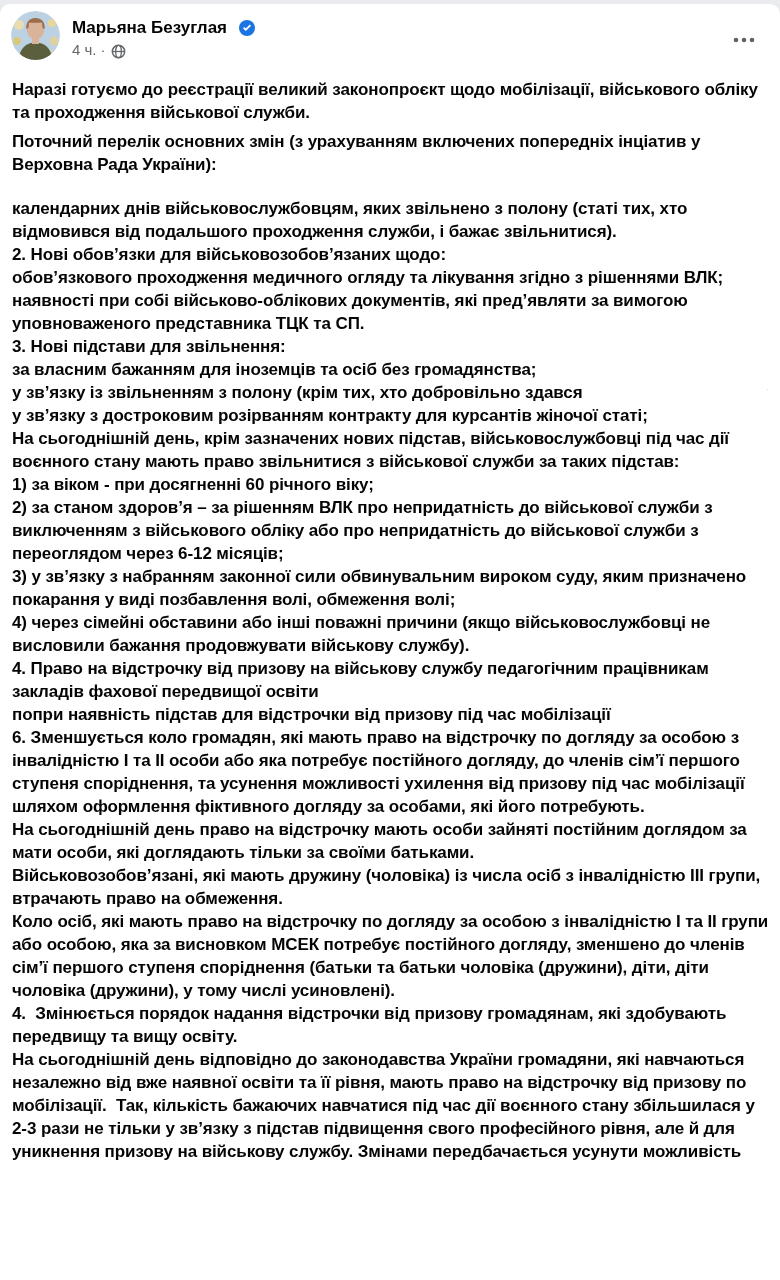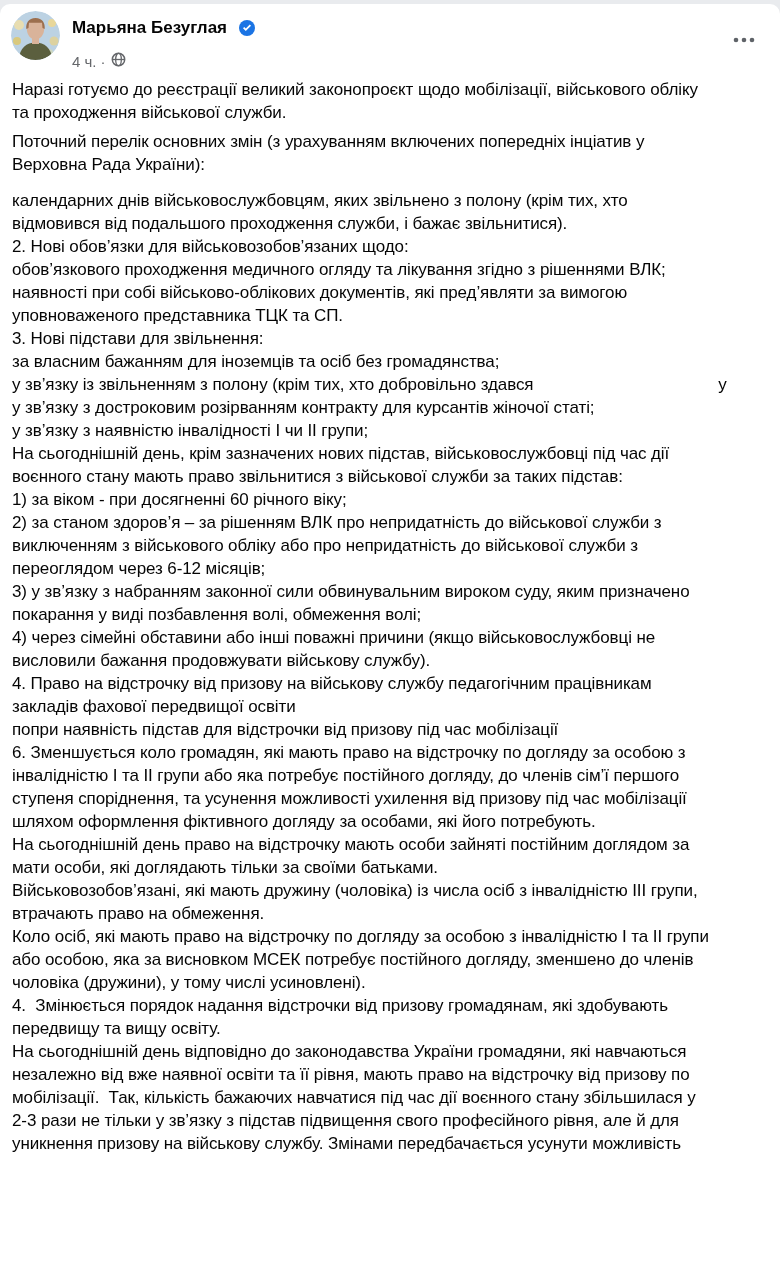--- a/index.html
+++ b/index.html
@@ -41,23 +41,23 @@
   .author-name {
     font-size: 17px;
     font-weight: bold;
     color: #050505;
     line-height: 21px;
     cursor: pointer;
   }
   .verified-icon { width: 16px; height: 16px; display: inline-block; margin-top: 1px; }
   .meta-row {
     display: flex;
-    align-items: flex-start;
+    align-items: flex-end;
     gap: 4px;
-    margin-top: 14px;
+    margin-top: 2px;
     font-size: 15px;
     color: #65676b;
     line-height: 19px;
   }
   .meta-row .timestamp { cursor: pointer; }
   .globe-icon { width: 15px; height: 15px; display: inline-block; margin-left: 1px; }
   .options-btn {
     position: absolute;
     right: 18px; top: 22px;
     width: 36px; height: 28px;
@@ -67,23 +67,23 @@
     cursor: pointer;
     border-radius: 50%;
   }
   
   .post-text {
     padding: 14px 12px 0 12px;
     color: #050505;
     font-size: 17px;
     letter-spacing: -0.1px;
   }
-  .block { margin: 0 0 6px 0; }
+  .block { margin: 0 0 6px 0; font-weight: bold; }
   .block:last-child { margin-bottom: 0; }
-  .block.gap-lg { margin-bottom: 13px; }
+  .block.gap-lg { margin-bottom: 21px; }
   .line {
     line-height: 23px;
     white-space: pre;
     overflow: hidden;
   }
 </style>
 </head>
 <body>
 
 <div class="card">
@@ -144,54 +144,54 @@
   <div class="post-text">
       <div class="block">
         <div class="line">Наразі готуємо до реєстрації великий законопроєкт щодо мобілізації, військового обліку</div>
         <div class="line">та проходження військової служби.</div>
       </div>
       <div class="block gap-lg">
         <div class="line">Поточний перелік основних змін (з урахуванням включених попередніх інціатив у</div>
         <div class="line">Верховна Рада України):</div>
       </div>
       <div class="block">
-        <div class="line">календарних днів військовослужбовцям, яких звільнено з полону (крім тих, хто</div>
+        <div class="line">календарних днів військовослужбовцям, яких звільнено з полону (статі тих, хто</div>
         <div class="line">відмовився від подальшого проходження служби, і бажає звільнитися).</div>
         <div class="line">2. Нові обов’язки для військовозобов’язаних щодо:</div>
         <div class="line">обов’язкового проходження медичного огляду та лікування згідно з рішеннями ВЛК;</div>
         <div class="line">наявності при собі військово-облікових документів, які пред’являти за вимогою</div>
         <div class="line">уповноваженого представника ТЦК та СП.</div>
         <div class="line">3. Нові підстави для звільнення:</div>
         <div class="line">за власним бажанням для іноземців та осіб без громадянства;</div>
         <div class="line">у зв’язку із звільненням з полону (крім тих, хто добровільно здався                                        у</div>
         <div class="line">у зв’язку з достроковим розірванням контракту для курсантів жіночої статі;</div>
-        <div class="line">у зв’язку з наявністю інвалідності І чи ІІ групи;</div>
         <div class="line">На сьогоднішній день, крім зазначених нових підстав, військовослужбовці під час дії</div>
         <div class="line">воєнного стану мають право звільнитися з військової служби за таких підстав:</div>
         <div class="line">1) за віком - при досягненні 60 річного віку;</div>
         <div class="line">2) за станом здоров’я – за рішенням ВЛК про непридатність до військової служби з</div>
         <div class="line">виключенням з військового обліку або про непридатність до військової служби з</div>
         <div class="line">переоглядом через 6-12 місяців;</div>
         <div class="line">3) у зв’язку з набранням законної сили обвинувальним вироком суду, яким призначено</div>
         <div class="line">покарання у виді позбавлення волі, обмеження волі;</div>
         <div class="line">4) через сімейні обставини або інші поважні причини (якщо військовослужбовці не</div>
         <div class="line">висловили бажання продовжувати військову службу).</div>
         <div class="line">4. Право на відстрочку від призову на військову службу педагогічним працівникам</div>
         <div class="line">закладів фахової передвищої освіти</div>
         <div class="line">попри наявність підстав для відстрочки від призову під час мобілізації</div>
         <div class="line">6. Зменшується коло громадян, які мають право на відстрочку по догляду за особою з</div>
-        <div class="line">інвалідністю І та ІІ групи або яка потребує постійного догляду, до членів сім’ї першого</div>
+        <div class="line">інвалідністю І та ІІ особи або яка потребує постійного догляду, до членів сім’ї першого</div>
         <div class="line">ступеня споріднення, та усунення можливості ухилення від призову під час мобілізації</div>
         <div class="line">шляхом оформлення фіктивного догляду за особами, які його потребують.</div>
         <div class="line">На сьогоднішній день право на відстрочку мають особи зайняті постійним доглядом за</div>
         <div class="line">мати особи, які доглядають тільки за своїми батьками.</div>
         <div class="line">Військовозобов’язані, які мають дружину (чоловіка) із числа осіб з інвалідністю ІІІ групи,</div>
         <div class="line">втрачають право на обмеження.</div>
         <div class="line">Коло осіб, які мають право на відстрочку по догляду за особою з інвалідністю І та ІІ групи</div>
         <div class="line">або особою, яка за висновком МСЕК потребує постійного догляду, зменшено до членів</div>
+        <div class="line">сім’ї першого ступеня споріднення (батьки та батьки чоловіка (дружини), діти, діти</div>
         <div class="line">чоловіка (дружини), у тому числі усиновлені).</div>
         <div class="line">4.  Змінюється порядок надання відстрочки від призову громадянам, які здобувають</div>
         <div class="line">передвищу та вищу освіту.</div>
         <div class="line">На сьогоднішній день відповідно до законодавства України громадяни, які навчаються</div>
         <div class="line">незалежно від вже наявної освіти та її рівня, мають право на відстрочку від призову по</div>
         <div class="line">мобілізації.  Так, кількість бажаючих навчатися під час дії воєнного стану збільшилася у</div>
         <div class="line">2-3 рази не тільки у зв’язку з підстав підвищення свого професійного рівня, але й для</div>
         <div class="line">уникнення призову на військову службу. Змінами передбачається усунути можливість</div>
       </div>
     </div>

